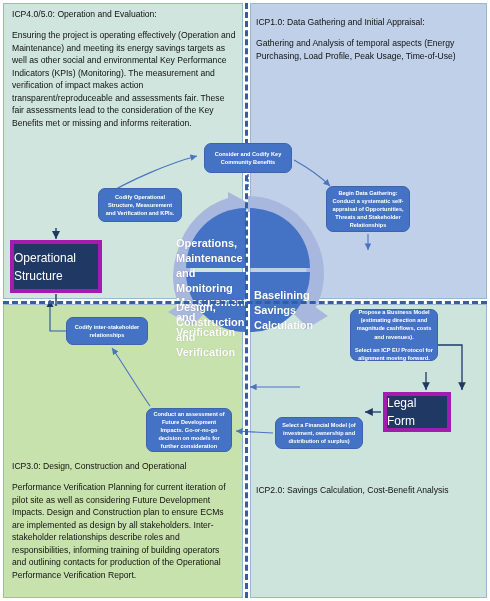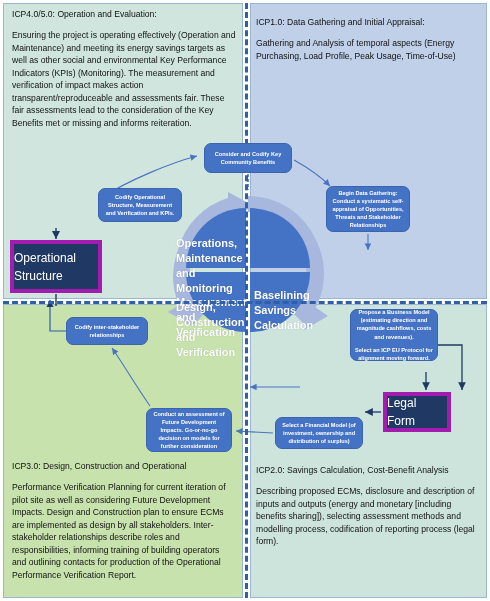--- a/index.html
+++ b/index.html
@@ -57,21 +57,21 @@
   .qtext .qhead {
     display: block;
     margin-bottom: 9px;
   }
   .qtext .qbody { display: block; }
   .qtext .qbody + .qbody { margin-top: 11px; }
 
   #text-tl { left: 12px;  top: 8px;   width: 224px; }
   #text-tr { left: 256px; top: 16px;   width: 224px; }
   #text-bl { left: 12px;  top: 460px; width: 224px; }
-  #text-br { left: 256px; top: 464px; width: 224px; }
+  #text-br { left: 256px; top: 484px; width: 224px; }
 
   
   #ring {
     position: absolute;
     left: 168px; top: 190px;
     width: 160px; height: 160px;
   }
   #ring svg { display: block; }
 
   
@@ -161,21 +161,20 @@
     <span class="qbody">Gathering and Analysis of temporal aspects (Energy Purchasing, Load Profile, Peak Usage, Time-of-Use)</span>
   </div>
 
   <div class="qtext" id="text-bl">
     <span class="qhead">ICP3.0: Design, Construction and Operational</span>
     <span class="qbody">Performance Verification Planning for current iteration of pilot site as well as considering Future Development Impacts. Design and Construction plan to ensure ECMs are implemented as design by all stakeholders. Inter-stakeholder relationships describe roles and responsibilities, informing training of building operators and outlining contacts for production of the Operational Performance Verification Report.</span>
   </div>
 
   <div class="qtext" id="text-br">
     <span class="qhead">ICP2.0: Savings Calculation, Cost-Benefit Analysis</span>
-    <span class="qbody">Describing proposed ECMs, disclosure and description of inputs and outputs (energy and monetary [including benefits sharing]), selecting assessment methods and modelling process, codification of reporting process (legal form).</span>
   </div>
 
   <div id="ring">
     <svg width="160" height="160" viewBox="0 0 160 160" aria-hidden="true">
 
       <g>
         <path d="M80,80 m0,-76 a76,76 0 1,1 -0.2,0 z" fill="none"></path>
 
         <path d="M80,6 A74,74 0 0,1 148,50 L132,57 A58,58 0 0,0 80,22 Z" fill="#a8b7dd"></path>
         <path d="M148,50 A74,74 0 0,1 136,134 L124,122 A58,58 0 0,0 132,57 Z" fill="#a8b7dd"></path>

